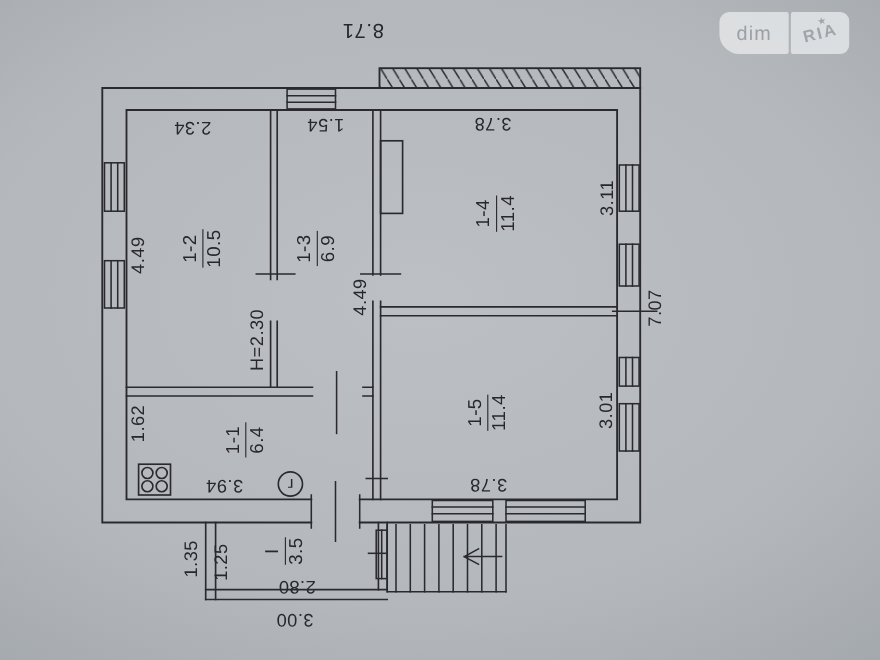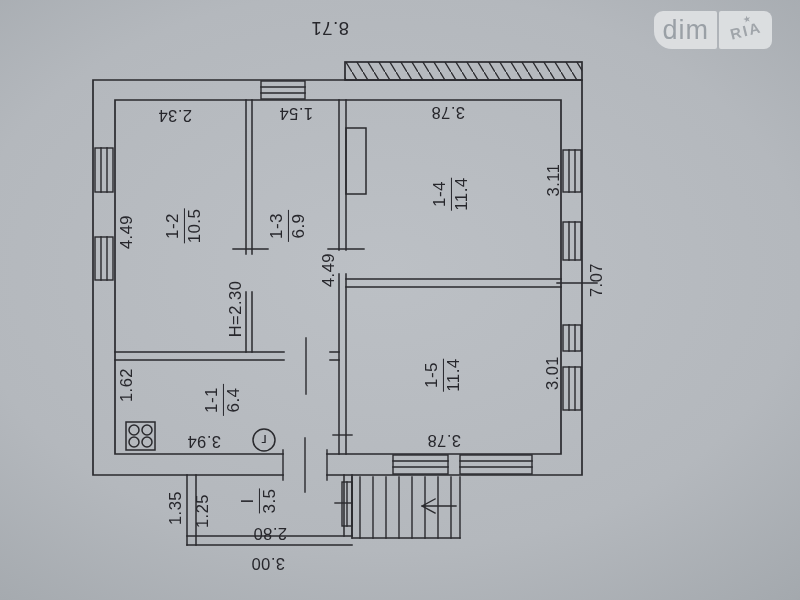--- a/index.html
+++ b/index.html
@@ -22,21 +22,21 @@
     font-size:17px;color:#27272c;line-height:1.18;letter-spacing:.4px;
   }
   .room .num{border-bottom:1.6px solid #27272c;padding:0 3px 1px;}
   .gasletter{
     position:absolute;transform:translate(-50%,-50%) rotate(180deg);
     font-size:15px;color:#27272c;font-family:"Liberation Sans",sans-serif;
   }
   
   .wm{position:absolute;left:654px;top:11px;width:118px;height:38px;display:flex;gap:2px;}
   .wm-cell{background:rgba(223,225,227,.93);display:flex;align-items:center;justify-content:center;}
-  .wm-dim{flex:1.2;border-radius:9px 2px 2px 18px;color:#9aa0a6;font-size:27px;letter-spacing:1px;text-align:right;}
+  .wm-dim{flex:1.2;border-radius:9px 2px 2px 18px;color:#9aa0a6;font-size:18px;letter-spacing:1px;text-align:right;}
   .wm-ria{flex:1;border-radius:2px 8px 8px 2px;position:relative;color:#a0a5aa;}
   .wm-ria .ria-text{transform:rotate(-14deg);font-weight:bold;font-size:15px;letter-spacing:2px;}
   .wm-ria .ria-star{position:absolute;left:24px;top:3px;font-size:9px;transform:rotate(-14deg);color:#a0a5aa;}
 </style>
 </head>
 <body>
 
 <div id="photo">
 
   <svg id="plan-svg" width="800" height="600" viewBox="0 0 800 600" fill="none" stroke="#2a2a2e" stroke-width="1.7" stroke-linecap="square">

